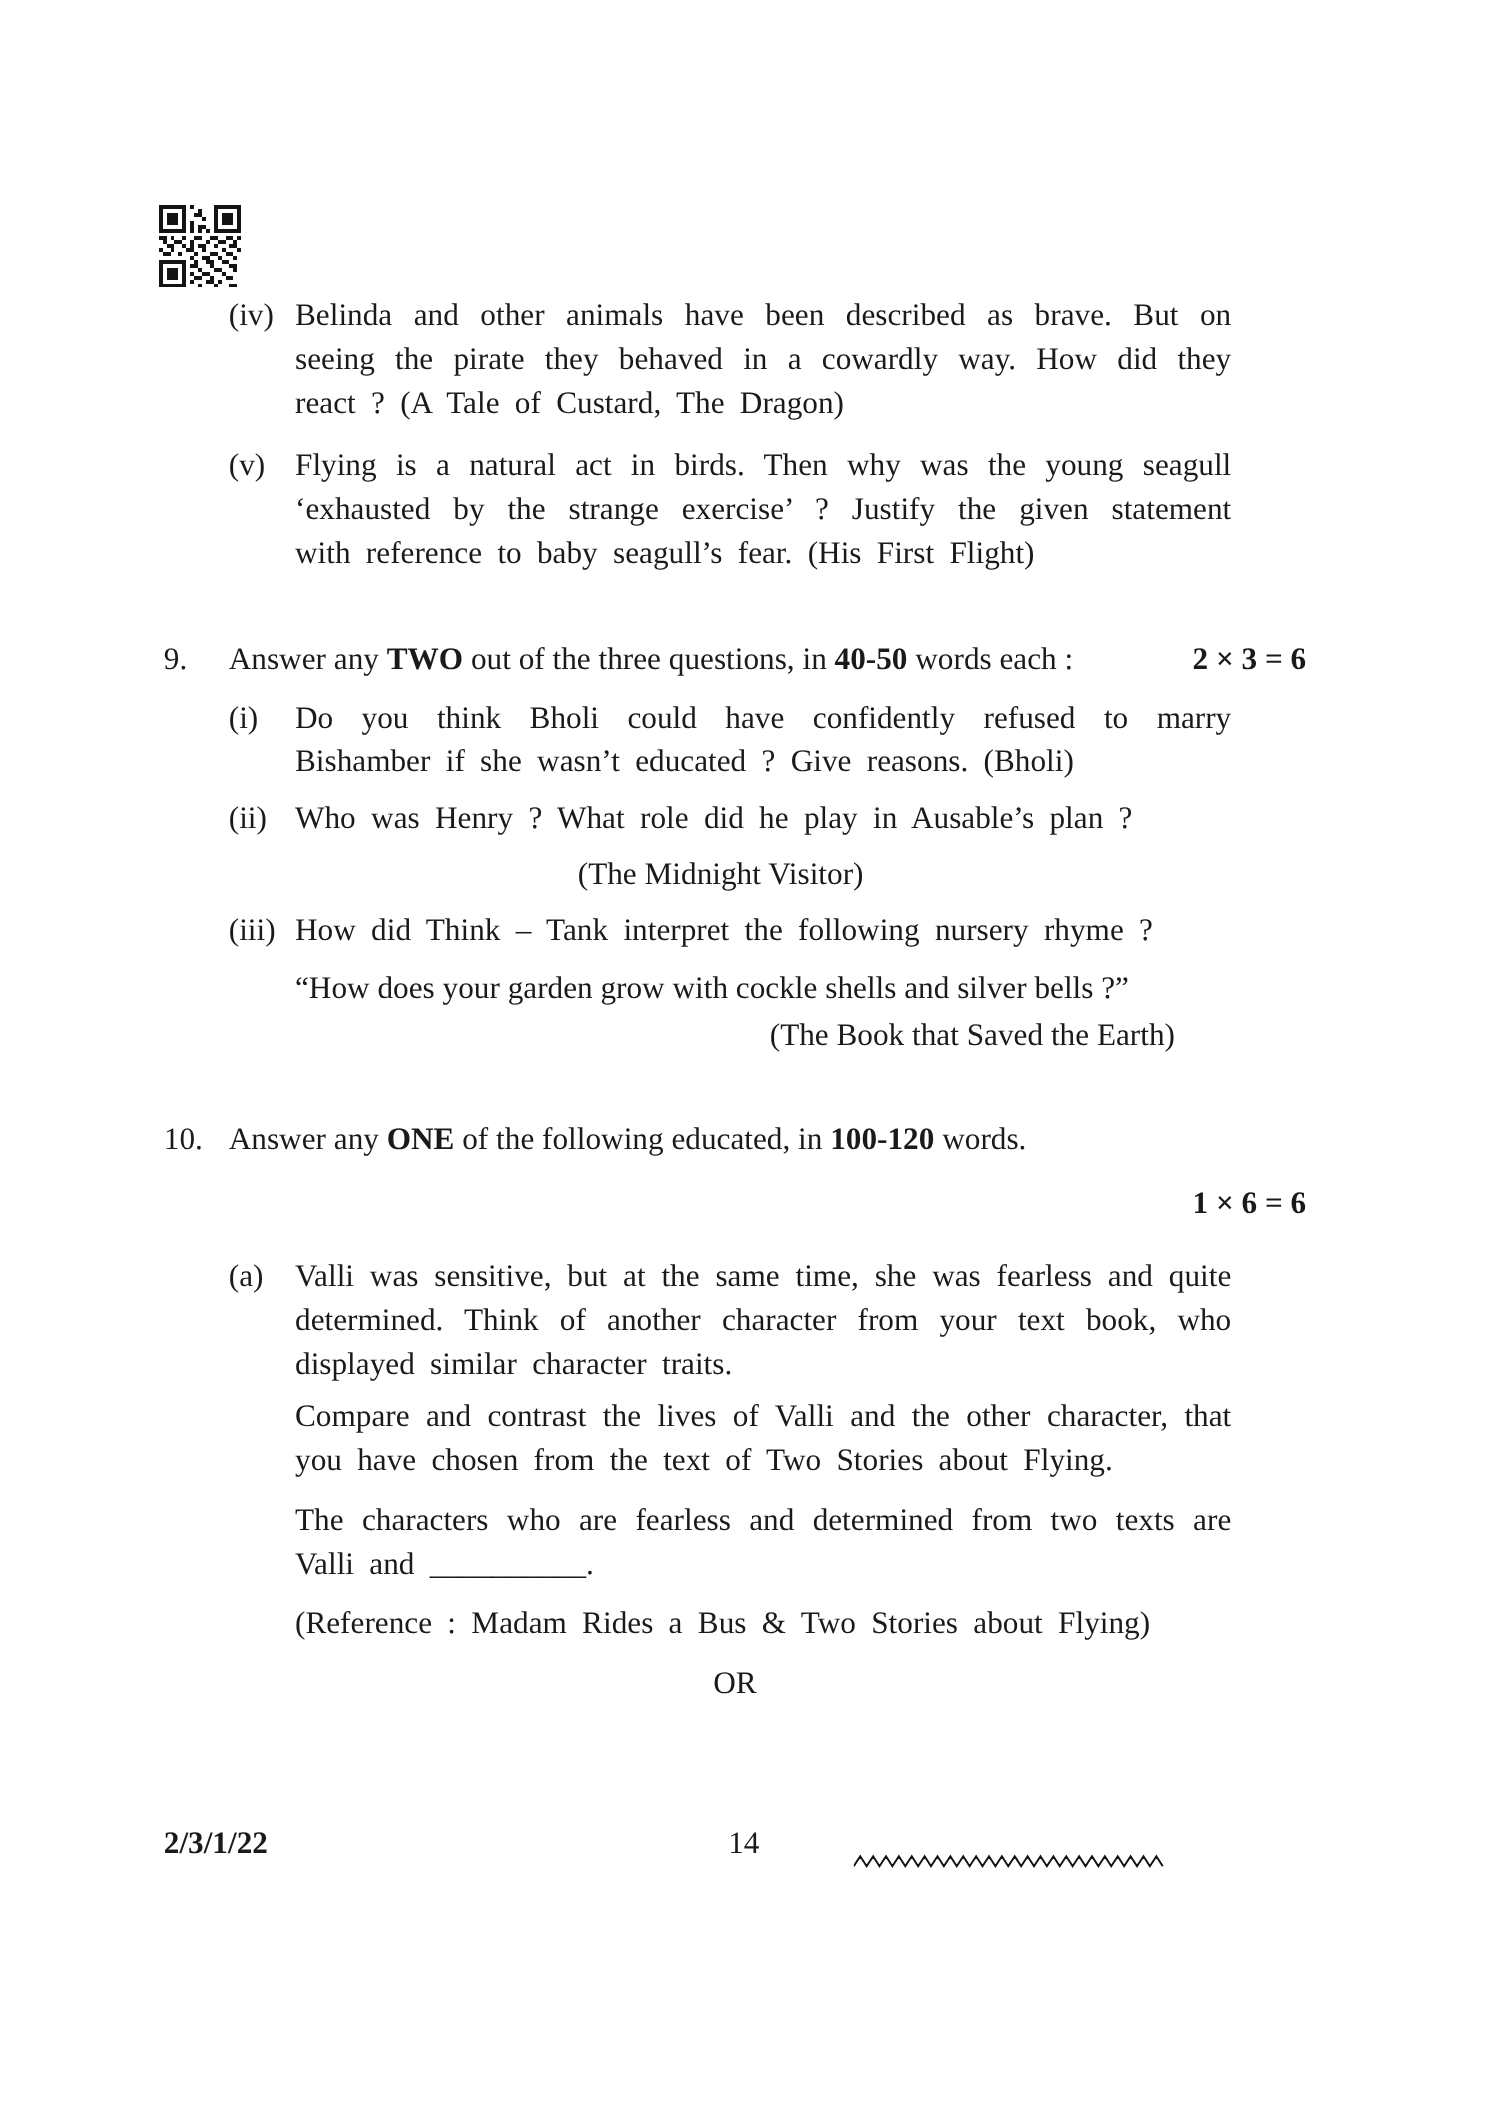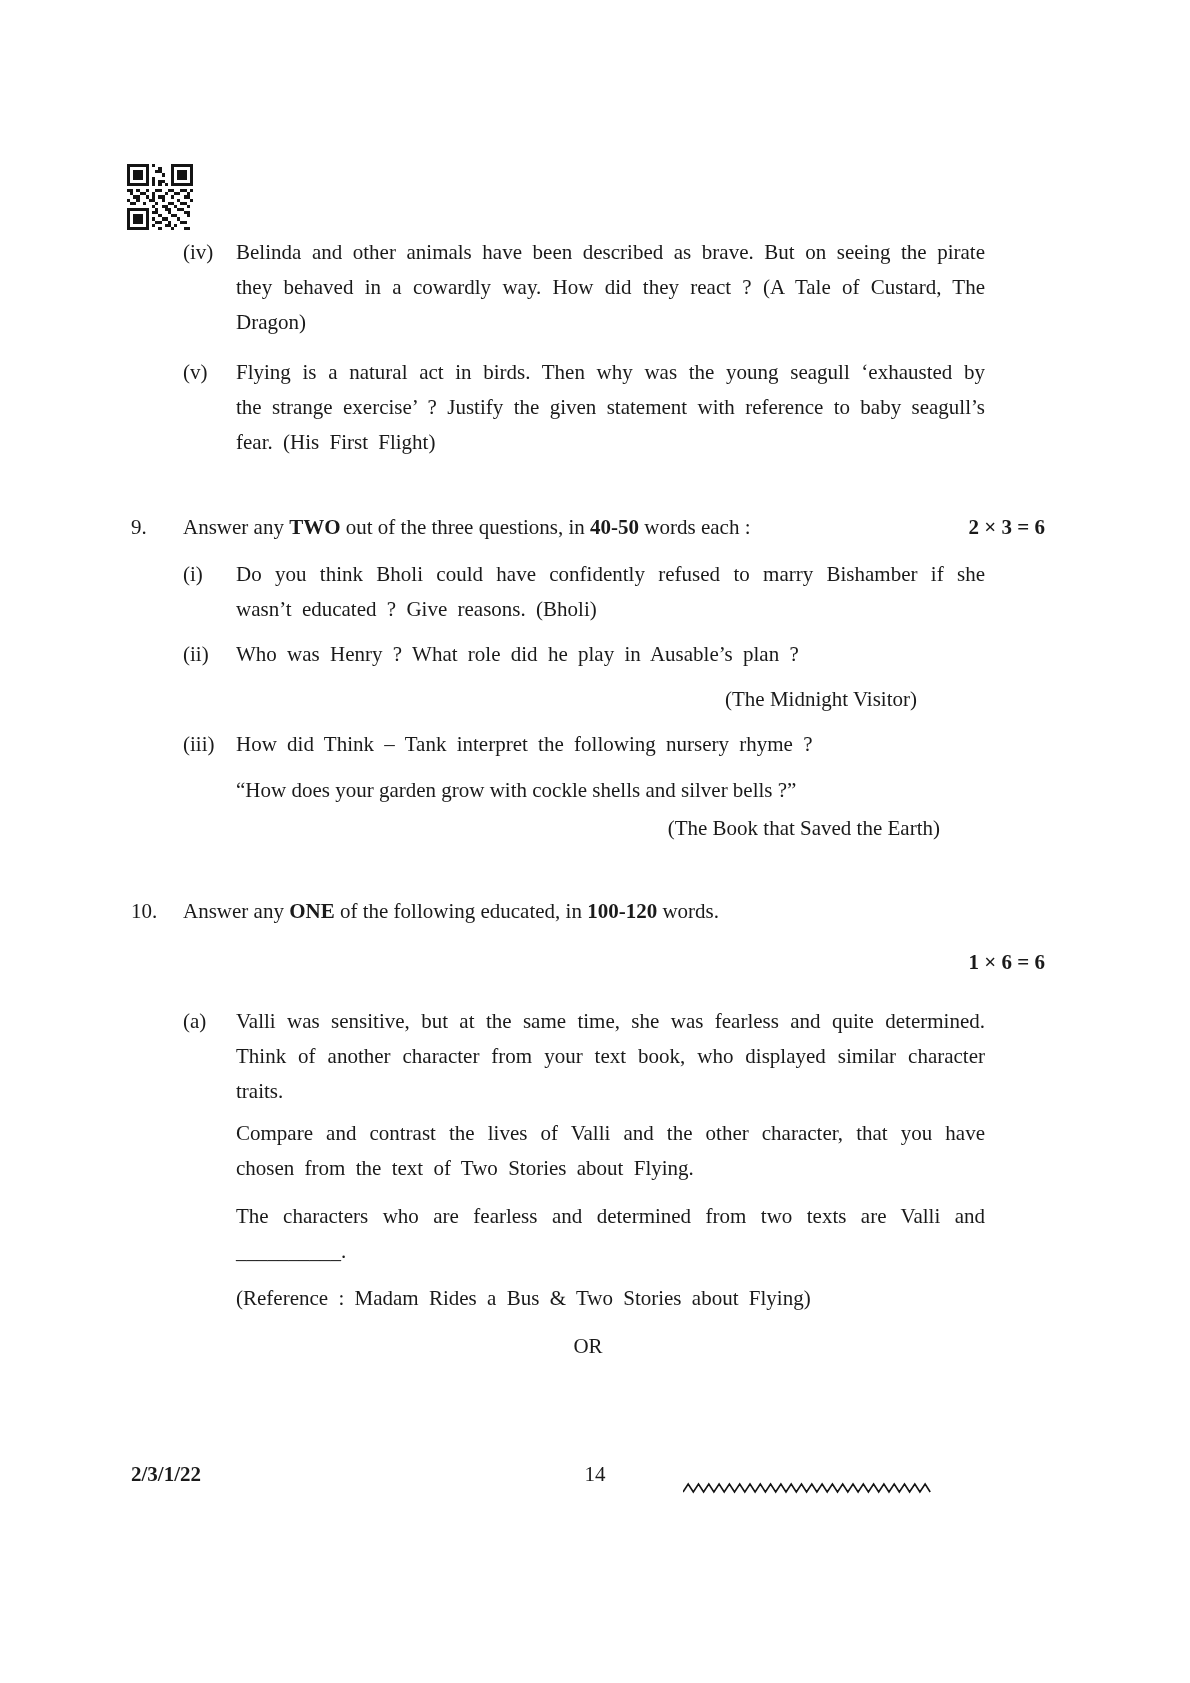--- a/index.html
+++ b/index.html
@@ -1,37 +1,37 @@
 <!DOCTYPE html>
 <html><head>
 <meta charset="utf-8">
 <style>
   html,body{margin:0;padding:0;background:#ffffff;}
   .page{
     position:relative;
     width:1190px;height:1683px;
     background:#ffffff;
     font-family:"Liberation Serif","DejaVu Serif",serif;
-    font-size:21px;line-height:35px;color:#1a1a1a;
+    font-size:25px;line-height:35px;color:#1a1a1a;
     overflow:hidden;
   }
   .qr{position:absolute;left:127px;top:164px;width:66px;height:66px;}
   .content{position:absolute;left:131px;top:235px;width:914px;}
   .sub-row{display:flex;margin-left:52px;margin-bottom:10px;}
   .sub-label{width:53px;flex:0 0 53px;}
   .sub-body{flex:1;margin-right:60px;text-align:justify;word-spacing:0.24em;}
   .sub-body.single{text-align:left;}
   .q-row{display:flex;margin-bottom:12px;}
   .q-num{width:52px;flex:0 0 52px;}
   .q-intro{flex:1;}
   .q-marks{flex:0 0 auto;font-weight:bold;margin-left:12px;}
   .gap-section{margin-top:50px;}
   .gap-section-sm{margin-top:48px;}
   .attribution{margin-left:105px;margin-right:60px;text-align:right;margin-bottom:10px;}
-  .pad-r-68{padding-right:68px;}
+  .pad-r-68{padding-right:68px;text-align:center;}
   .pad-r-45{padding-right:45px;}
   .quote-line{margin-left:105px;margin-bottom:3px;}
   .marks-line{text-align:right;font-weight:bold;margin-top:16px;margin-bottom:24px;}
   .para{margin-left:105px;margin-right:60px;text-align:justify;word-spacing:0.24em;margin-bottom:10px;}
   .para.single{text-align:left;}
   .para.p-gap{margin-bottom:13px;}
   .or-line{text-align:center;font-weight:normal;margin-top:13px;}
   b{font-weight:bold;}
   .footer{position:absolute;left:0;top:1417px;width:1190px;height:35px;margin-top:40px;}
   .footer-code{position:absolute;left:131px;top:0;font-weight:bold;}

